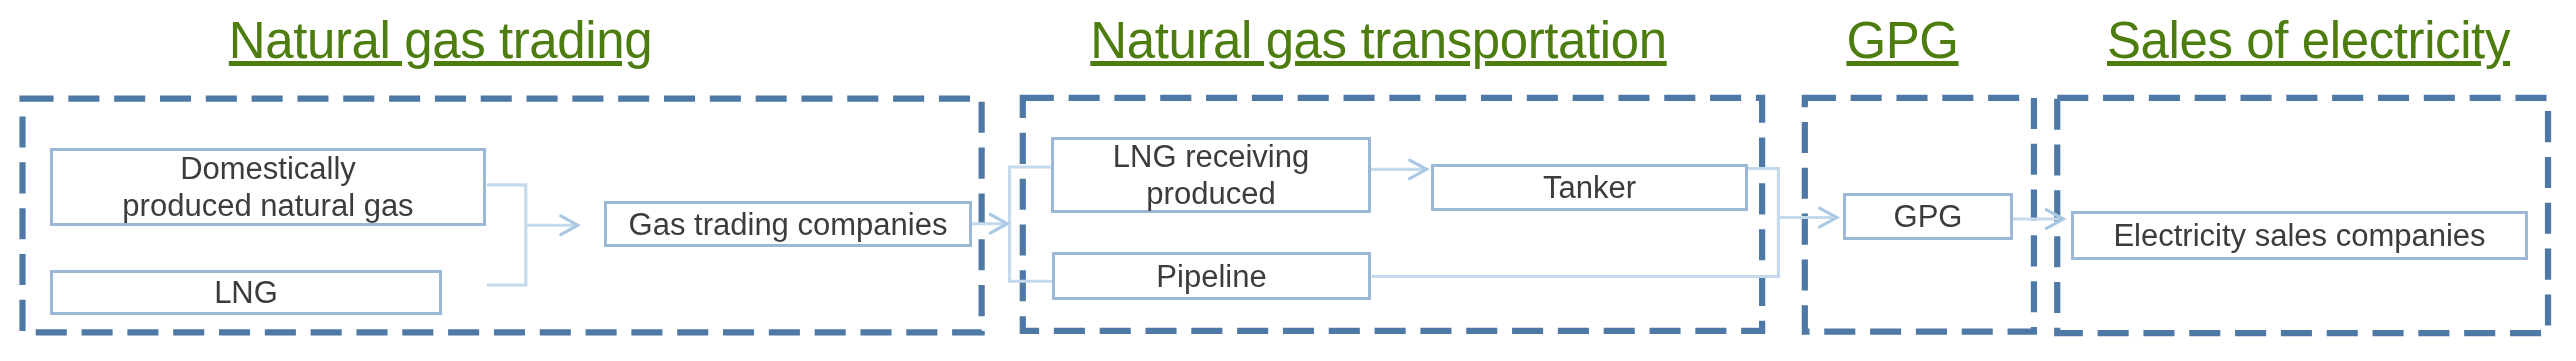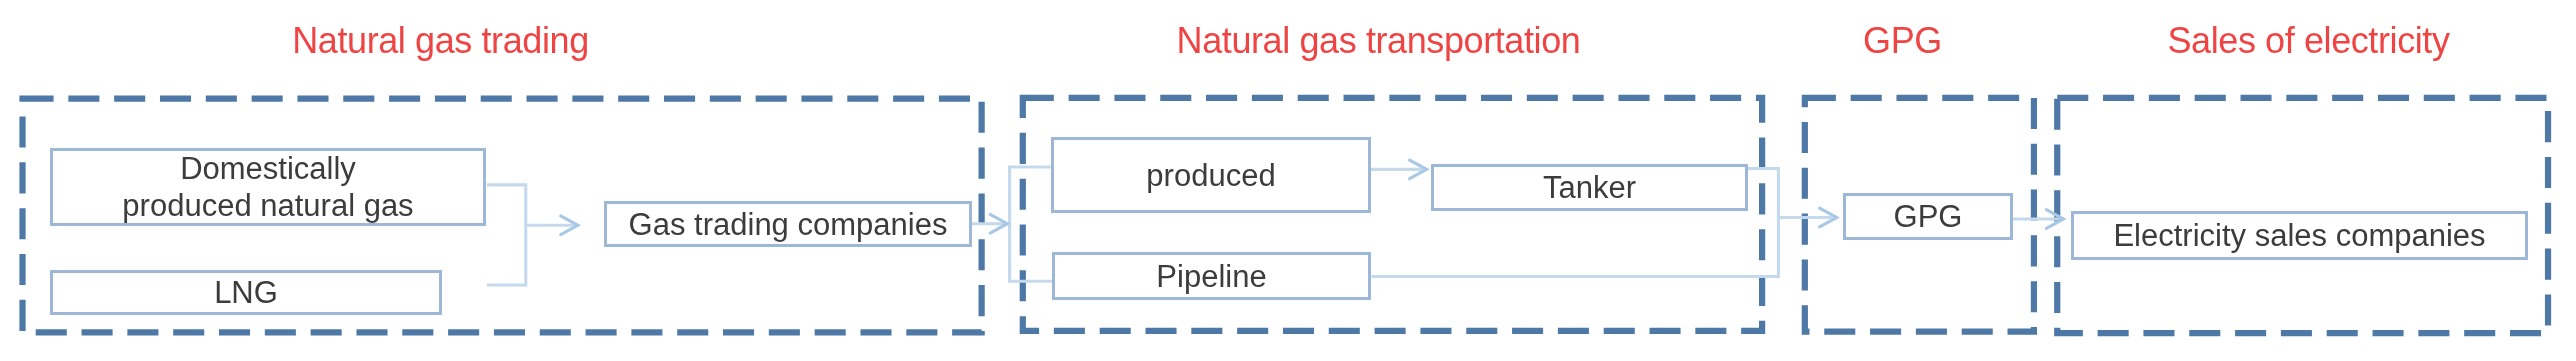--- a/index.html
+++ b/index.html
@@ -1,21 +1,21 @@
 <!DOCTYPE html>
 <html style="font-size:12.4px"><head>
 <meta charset="utf-8">
 <style>
   html,body{margin:0;padding:0;background:#ffffff;}
   body{width:2576px;height:362px;position:relative;overflow:hidden;
        font-family:"Liberation Sans", sans-serif;}
   .overlay{position:absolute;left:0;top:0;width:2576px;height:362px;}
   .title{position:absolute;top:6.2px;height:70px;line-height:70px;
-         font-size:36px;color:#ef4444;text-align:center;
-         letter-spacing:-0.4px;white-space:nowrap;}
+         font-size:51px;color:#4d7c0f;text-align:center;
+         letter-spacing:-0.4px;white-space:nowrap;text-decoration:underline;}
   .node{position:absolute;box-sizing:border-box;background:#ffffff;
         border:3.1px solid #9CB8D6;color:#3C3C3C;font-size:31px;
         display:flex;flex-direction:column;align-items:center;
         justify-content:center;text-align:right;line-height:37px;
         white-space:nowrap;}
 </style>
 </head>
 <body>
 
 <svg class="overlay" viewBox="0 0 3317 466" xmlns="http://www.w3.org/2000/svg">
@@ -75,20 +75,21 @@
 
 <div class="node" style="left:50px;top:270px;width:392px;height:45px">
   <span>LNG</span>
 </div>
 
 <div class="node" style="left:604px;top:201px;width:368px;height:46px">
   <span>Gas trading companies</span>
 </div>
 
 <div class="node" style="left:1051px;top:137px;width:320px;height:76px">
+  <span>LNG receiving</span>
   <span>produced</span>
 </div>
 
 <div class="node" style="left:1052px;top:252px;width:319px;height:48px">
   <span>Pipeline</span>
 </div>
 
 <div class="node" style="left:1431px;top:164px;width:317px;height:47px">
   <span>Tanker</span>
 </div>

